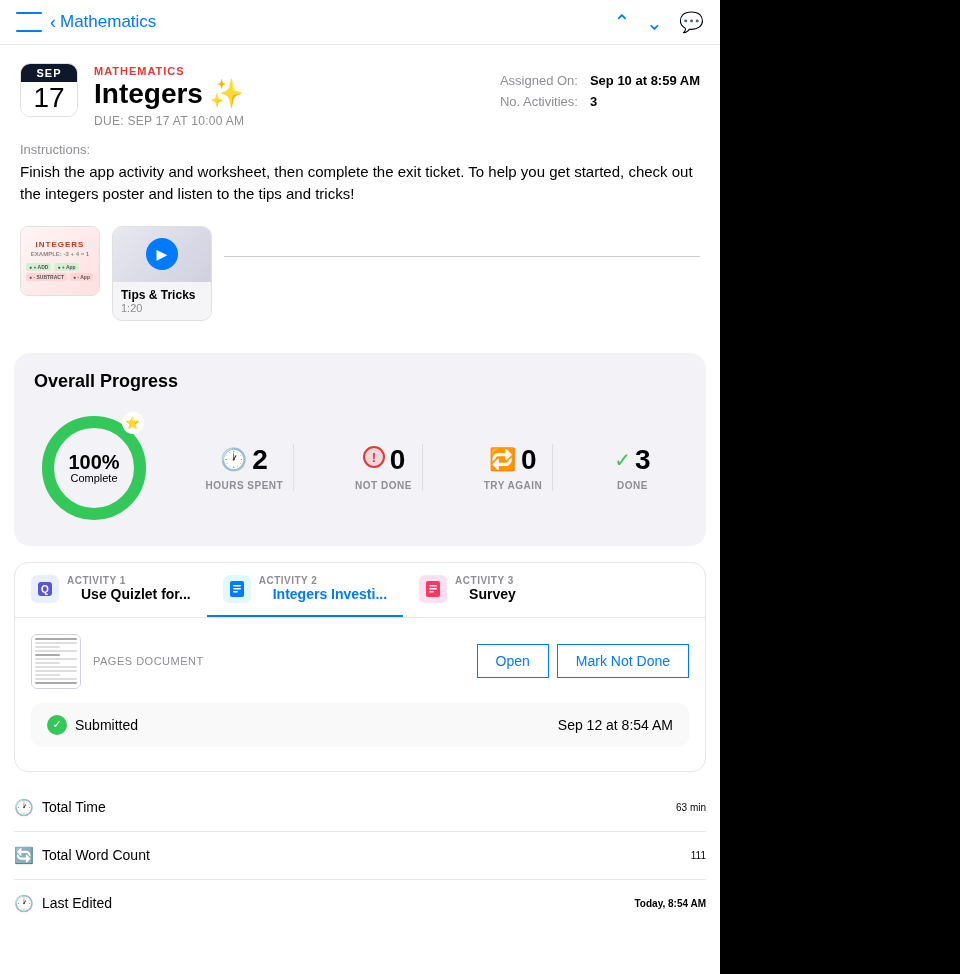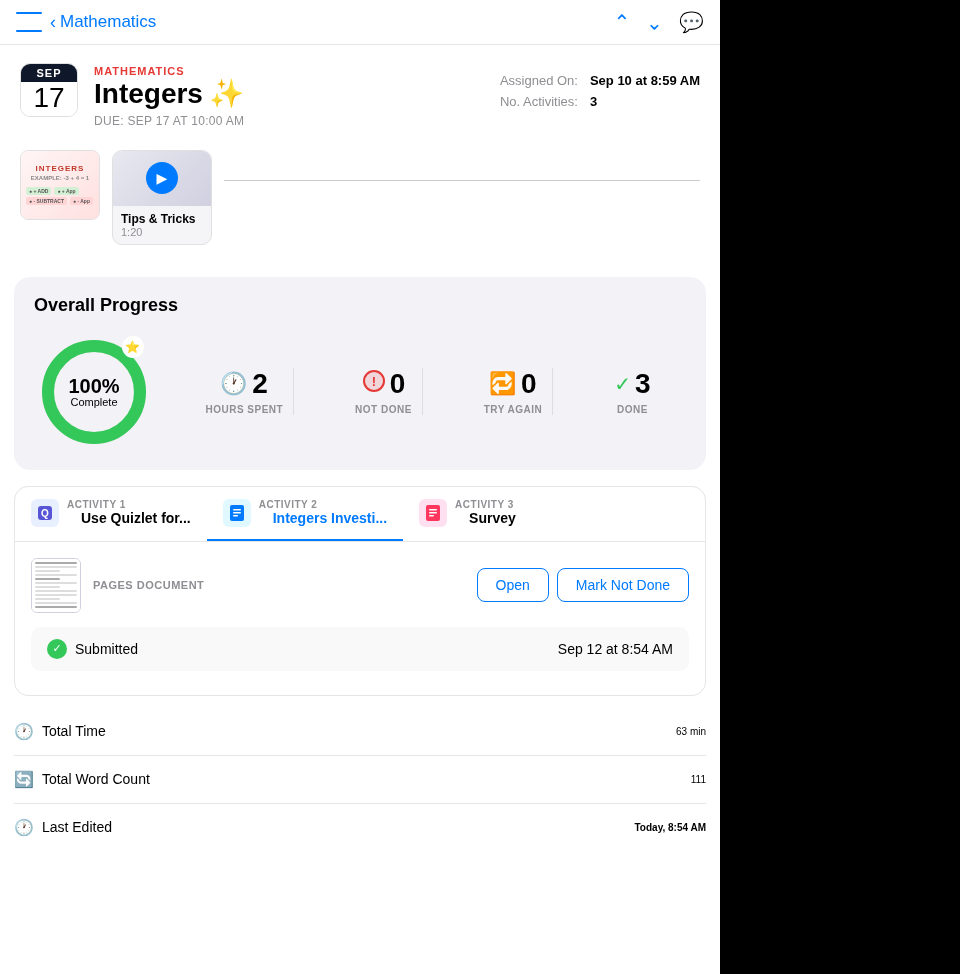--- a/index.html
+++ b/index.html
@@ -440,37 +440,37 @@
       background: #ddd;
       margin-bottom: 2px;
       border-radius: 1px;
     }
     .doc-thumbnail-line.dark { background: #aaa; }
     .doc-thumbnail-line.short { width: 60%; }
     .doc-info {}
     .doc-type {
       font-size: 11px;
       color: #8e8e93;
-      font-weight: 700;
+      font-weight: 400;
       text-transform: uppercase;
       letter-spacing: 0.5px;
     }
     .doc-name {
       font-size: 15px;
       font-weight: 700;
       color: #000;
     }
     .doc-actions {
       display: flex;
       gap: 8px;
     }
     .btn-outline {
       padding: 8px 18px;
       border: 1.5px solid #007aff;
-      border-radius: 8px;
+      border-radius: 0;
       background: #fff;
       color: #007aff;
       font-size: 14px;
       font-weight: 500;
       cursor: pointer;
     }
 
     
     .info-card {
       background: #f9f9f9;
@@ -587,20 +587,24 @@
         <span class="meta-label">Assigned On:</span>
         <span class="meta-value">Sep 10 at 8:59 AM</span>
       </div>
       <div class="meta-row">
         <span class="meta-label">No. Activities:</span>
         <span class="meta-value">3</span>
       </div>
     </div>
   </div>
 
+  <div class="instructions-section">
+    <div class="instructions-label">Instructions:</div>
+    <div class="instructions-text">Finish the app activity and worksheet, then complete the exit ticket. To help you get started, check out the integers poster and listen to the tips and tricks!</div>
+  </div>
 
   <div class="attachments-section">
     <div class="attachment-poster">
       <div class="poster-content">
         <div class="poster-title">INTEGERS</div>
         <div class="poster-subtitle">EXAMPLE: -3 + 4 = 1</div>
         <div style="margin-top:6px; display:flex; flex-direction:column; gap:2px; width:68px;">
           <div style="font-size:5px; color:#555; display:flex; gap:3px;">
             <span style="background:#d4f0d4;padding:1px 3px;border-radius:2px;">● + ADD</span>
             <span style="background:#d4f0d4;padding:1px 3px;border-radius:2px;">● + App</span>

